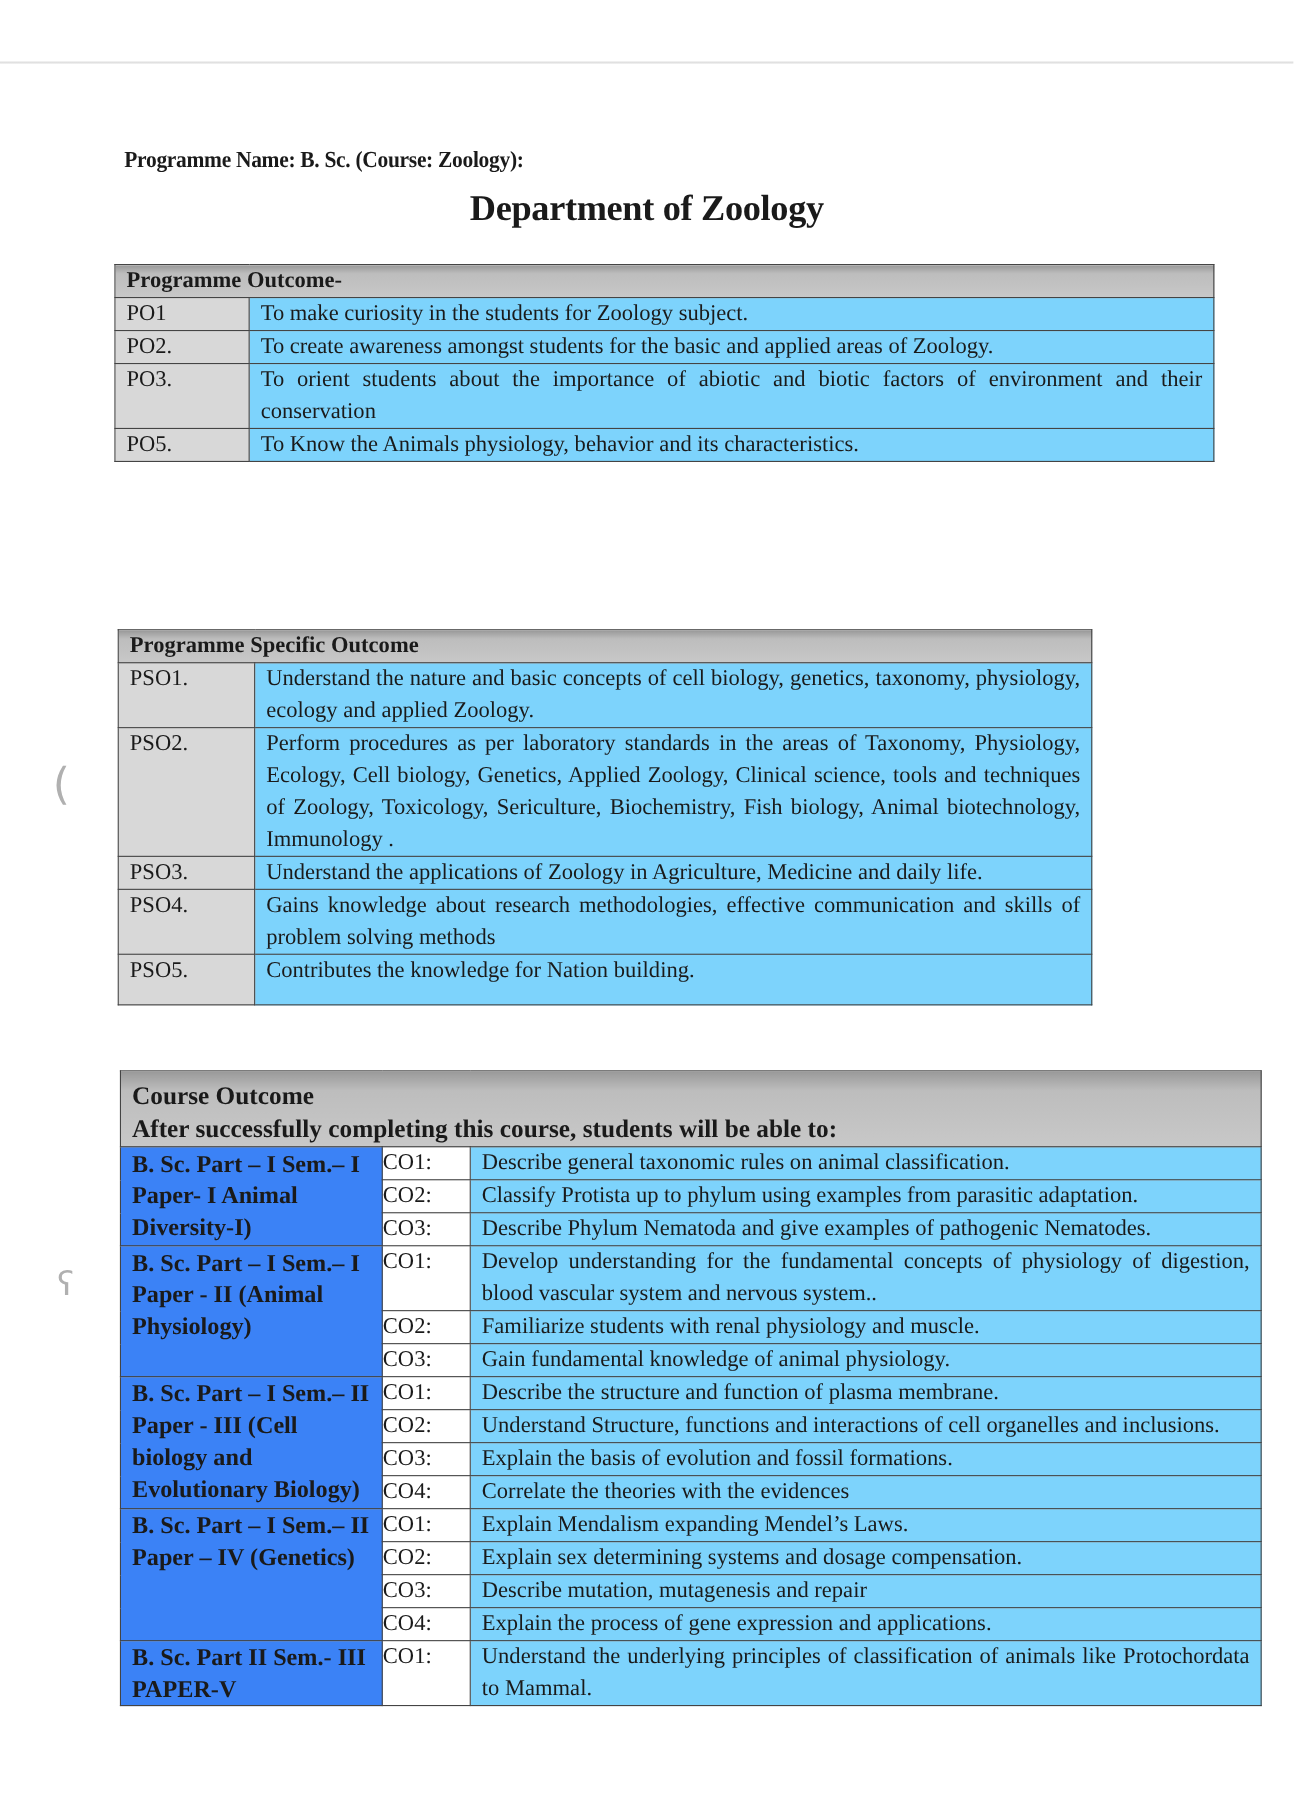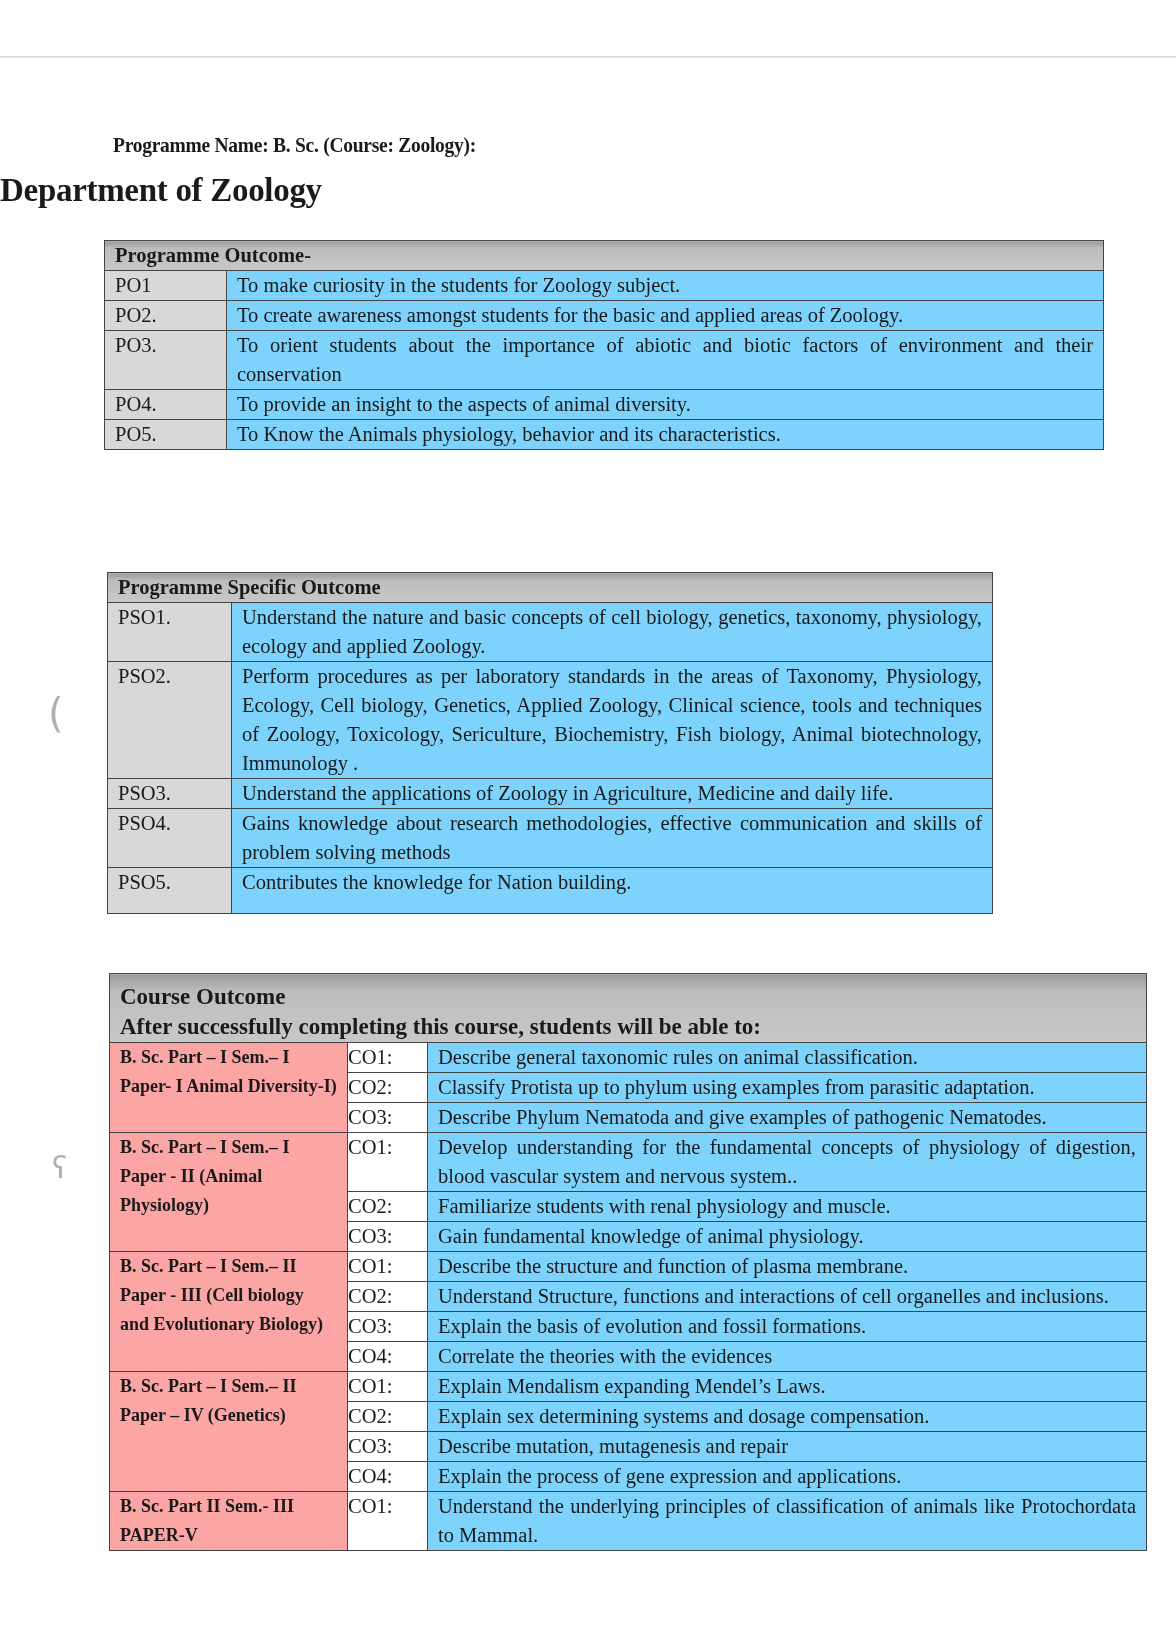--- a/index.html
+++ b/index.html
@@ -12,21 +12,21 @@
   .scan-line {
     position: absolute; left: 0; top: 56px; width: 1176px; height: 2px;
     background: linear-gradient(#d8d8d8, #ececec);
   }
   .prog-name {
     position: absolute; left: 113px; top: 133px;
     font-size: 21px; font-weight: bold; letter-spacing: -0.3px;
     transform: scaleX(0.93); transform-origin: left;
   }
   .dept-title {
-    position: absolute; left: 0; width: 1176px; top: 172px; 
+    position: absolute; left: 0; width: 1176px; top: 172px; text-align: center;
     font-size: 33px; font-weight: bold; letter-spacing: -0.3px;
   }
   .mark { position: absolute; color: #b0b0b0; font-size: 40px; font-family: "DejaVu Sans", sans-serif; }
 
   table { border-collapse: collapse; position: absolute; table-layout: fixed; }
   td {
     border: 1.5px solid #444; padding: 0 10px; vertical-align: top;
     font-size: 20.5px; line-height: 29px; margin-left: 12px;
   }
   .hdr td {
@@ -38,21 +38,21 @@
 
   #po-table { left: 104px; top: 240px; width: 1000px; }
   #po-table col.c1 { width: 122px; }
   #pso-table { left: 107px; top: 572px; width: 886px; }
   #pso-table col.c1 { width: 124px; }
   #co-table { left: 109px; top: 973px; width: 1038px; }
   #co-table col.c1 { width: 238px; }
   #co-table col.c2 { width: 80px; }
   #co-table .hdr td { font-size: 23px; line-height: 30px; padding-top: 8px; }
   #co-table .hdr .sub { font-weight: bold; font-size: 23px; display: block; }
-  td.paper { background: #fca5a5; font-weight: bold; font-size: 18px; line-height: 29px; }
+  td.paper { background: #3b82f6; font-weight: bold; font-size: 22px; line-height: 29px; }
   td.co { background: #fff; padding: 0 0; }
 </style>
 </head>
 <body>
 
 <div class="scan-line"></div>
 <span class="mark" style="left:48px;top:690px;">(</span>
 <span class="mark" style="left:52px;top:1150px;font-size:30px;">ʕ</span>
 
 <div class="prog-name">Programme Name: B. Sc. (Course: Zoology):</div>
@@ -71,24 +71,20 @@
         <td class="code">PO1</td>
         <td class="txt">To make curiosity in the students for Zoology subject.</td>
       </tr>
       <tr>
         <td class="code">PO2.</td>
         <td class="txt">To create awareness amongst students for the basic and applied areas of Zoology.</td>
       </tr>
       <tr>
         <td class="code">PO3.</td>
         <td class="txt">To orient students about the importance of abiotic and biotic factors of environment and their conservation</td>
-      </tr>
-      <tr>
-        <td class="code">PO4.</td>
-        <td class="txt">To provide an insight to the aspects of animal diversity.</td>
       </tr>
       <tr>
         <td class="code">PO5.</td>
         <td class="txt">To Know the Animals physiology, behavior and its characteristics.</td>
       </tr>
     </tbody>
 </table>
 
 <table id="pso-table">
   <colgroup>

